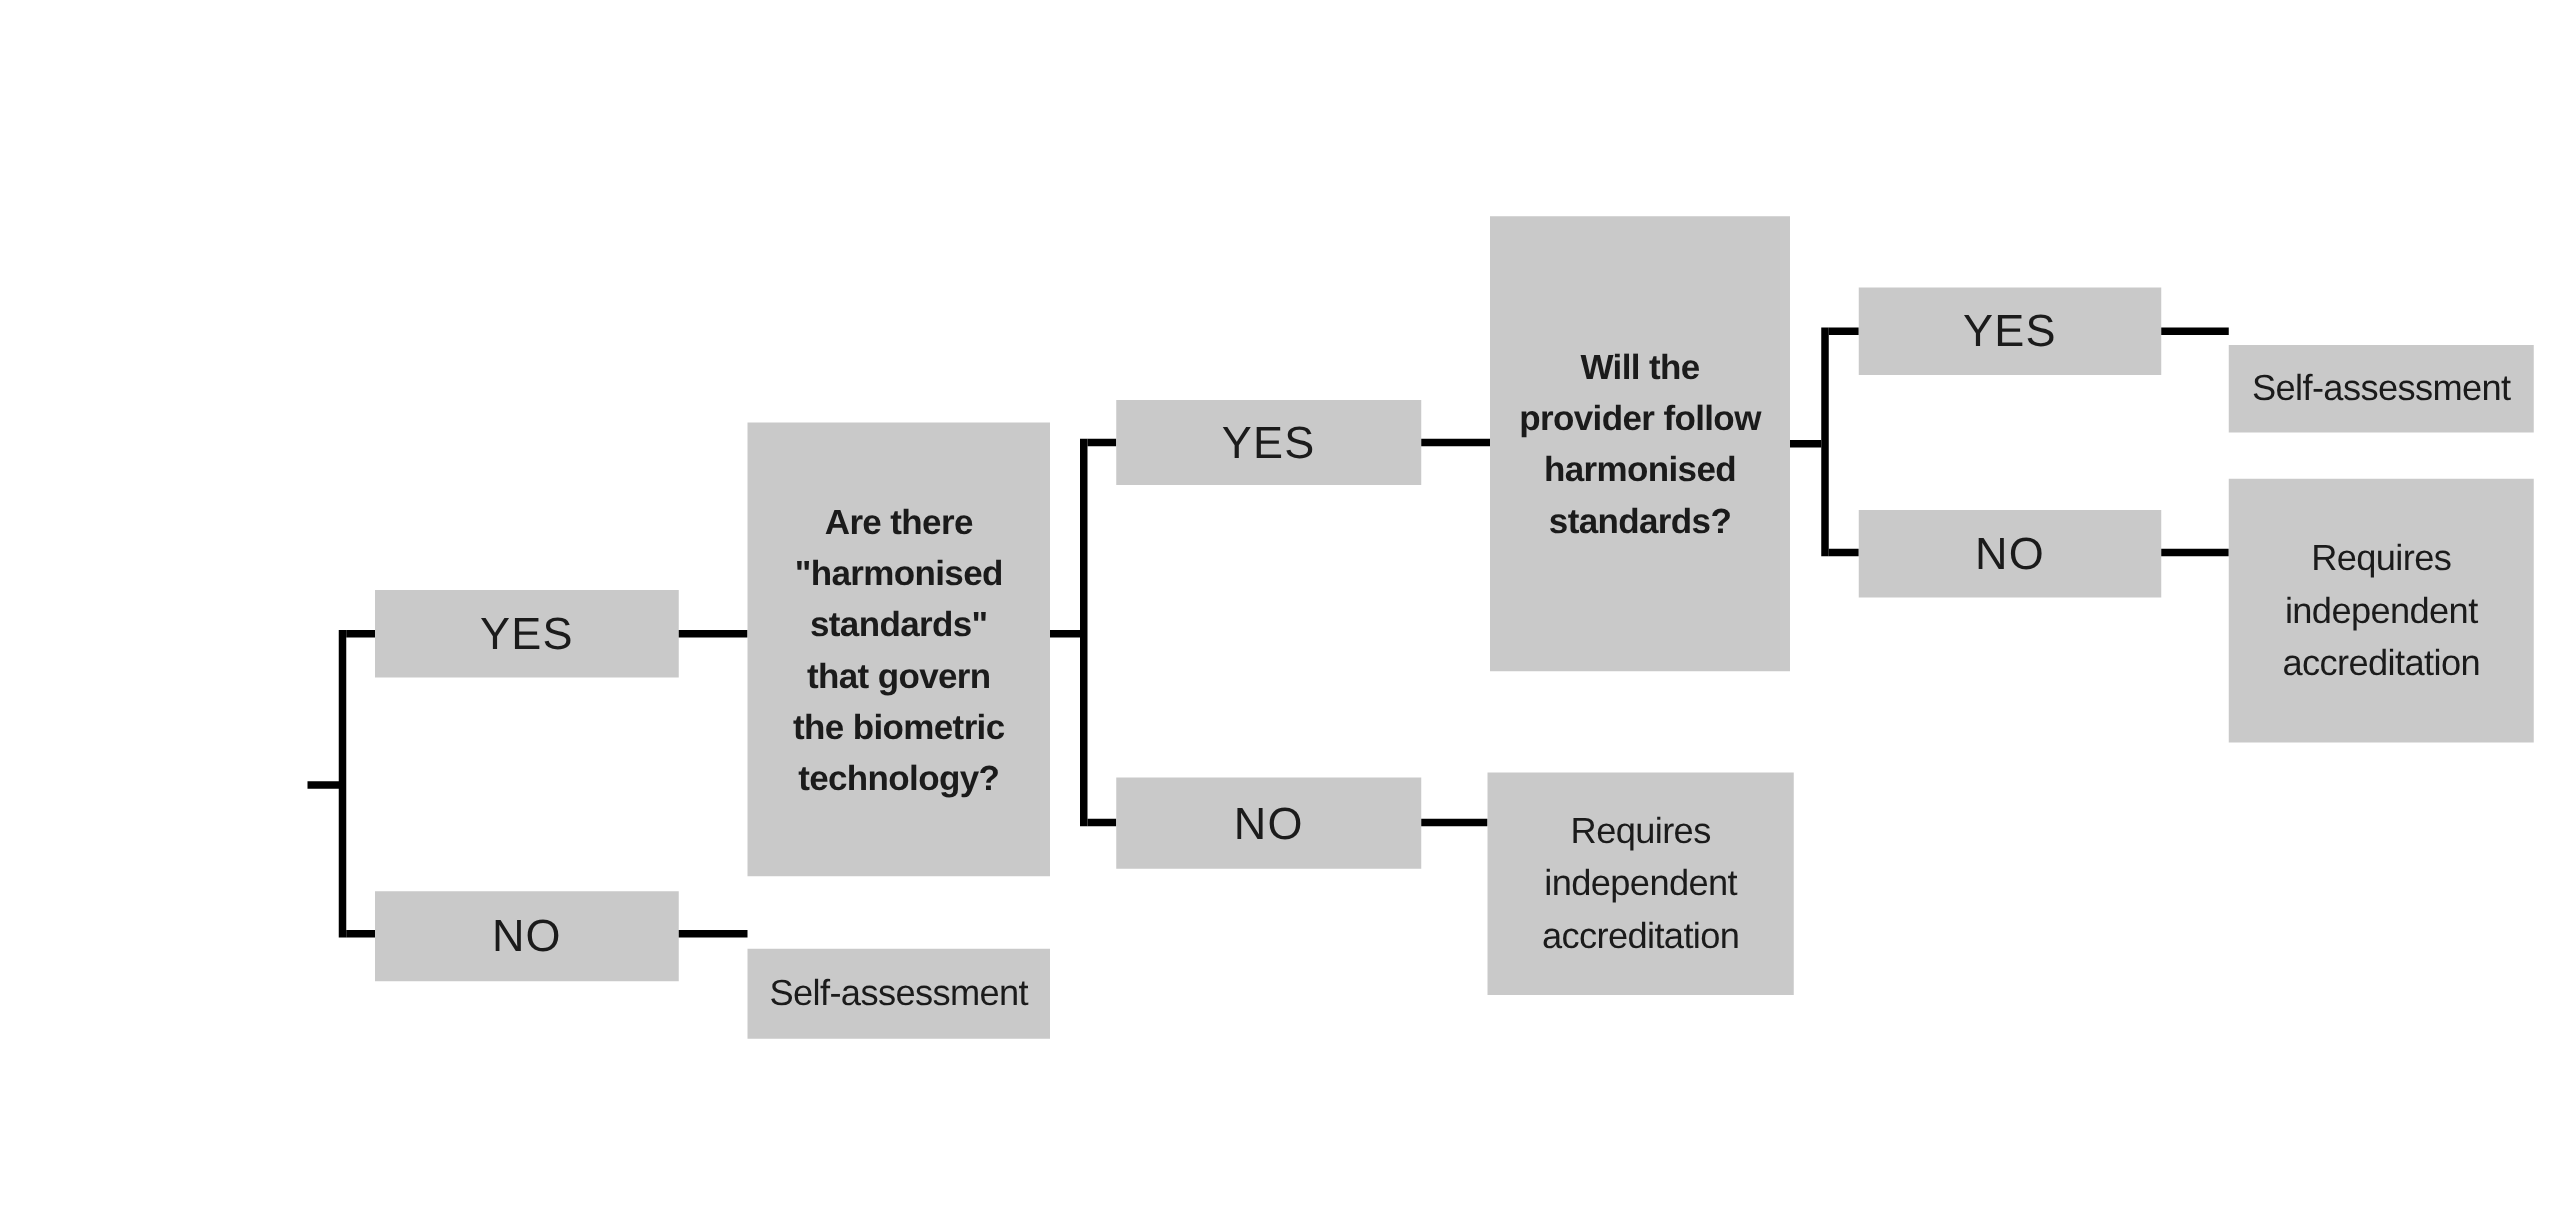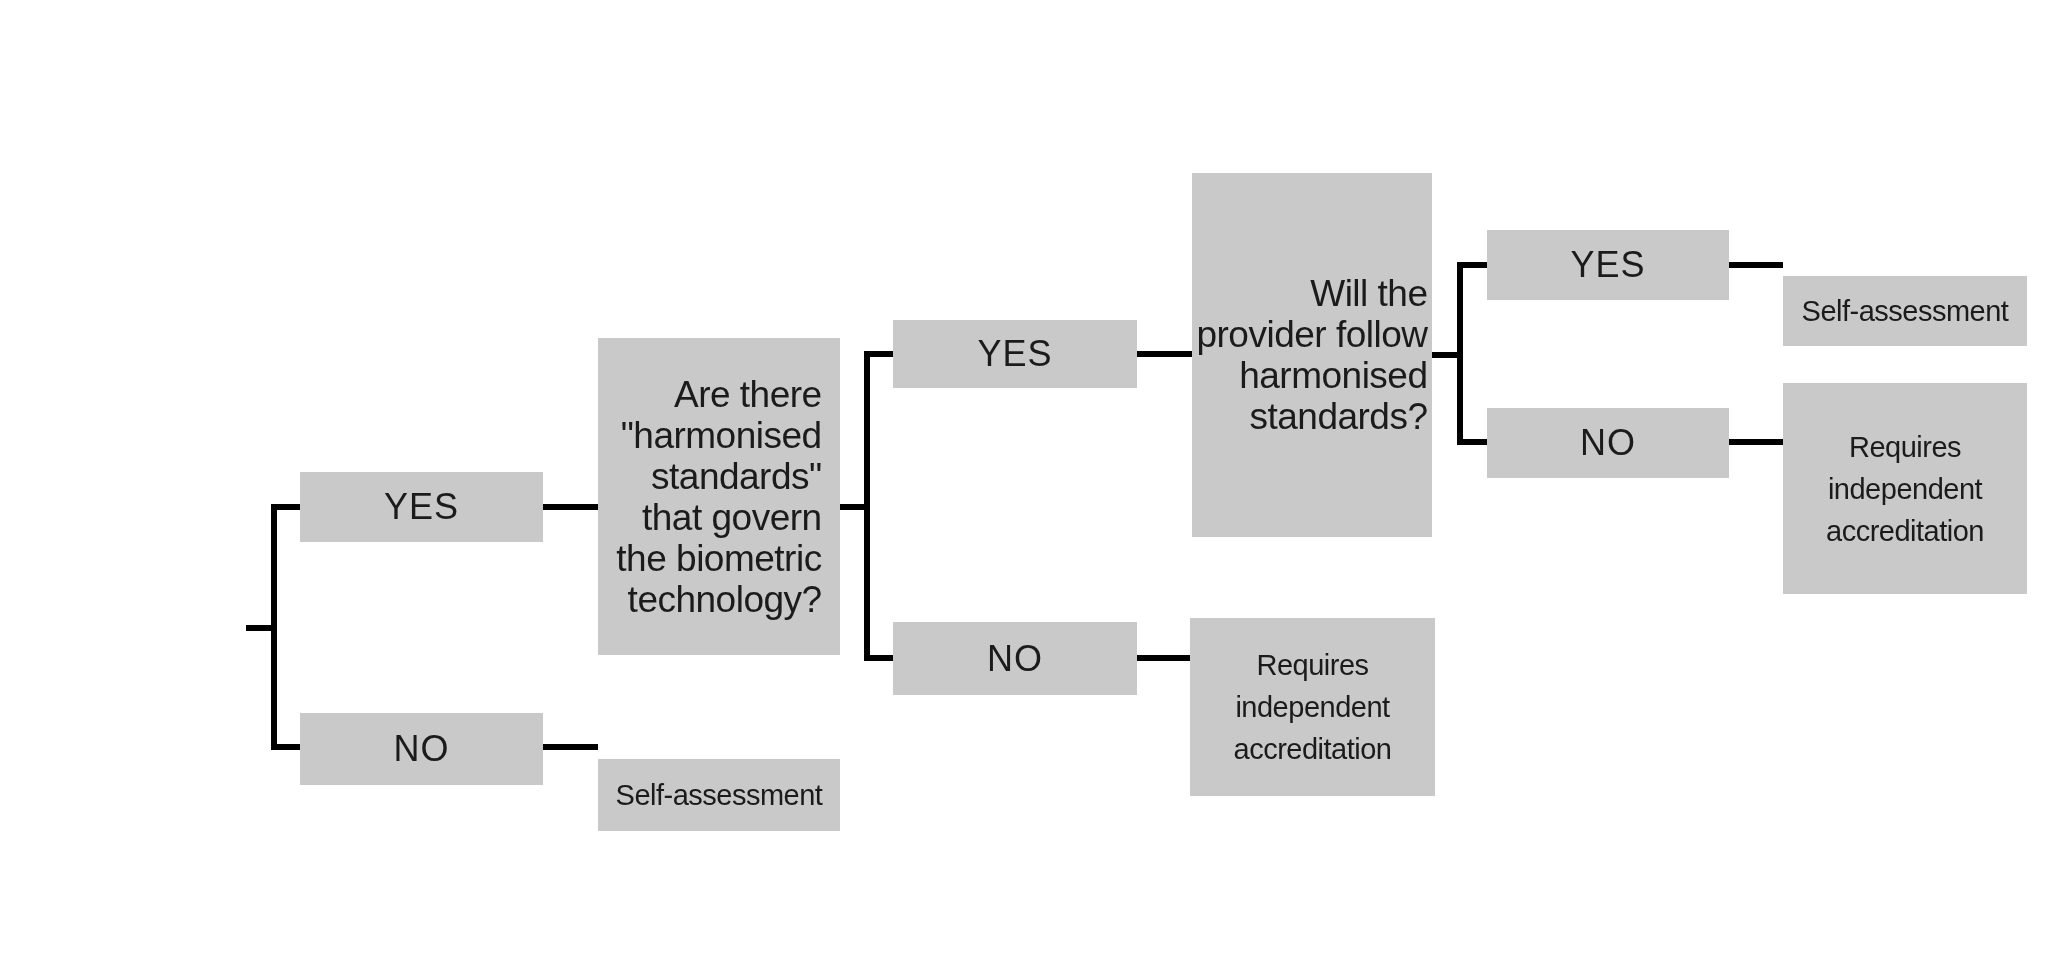--- a/index.html
+++ b/index.html
@@ -19,26 +19,25 @@
   .box {
     position: absolute;
     background: var(--box-fill, #c9c9c9);
     display: flex;
     align-items: center;
     justify-content: center;
     text-align: center;
     box-sizing: border-box;
   }
   .q {
-    font-size: 37px;
+    font-size: 28px;
     line-height: 41px;
-    font-weight: 400;
+    font-weight: 700;
     letter-spacing: -0.5px;
     white-space: pre-line;
-    text-align: right;
   }
   .ans {
     font-size: 36px;
     font-weight: 400;
     letter-spacing: 1px;
   }
   .out {
     font-size: 29px;
     line-height: 42px;
     font-weight: 400;
@@ -61,21 +60,21 @@
   <div class="line" style="left:271px; top:504px; width:6px; height:246px;"></div>
   <div class="line" style="left:277px; top:504px; width:23px; height:6px;"></div>
   <div class="line" style="left:277px; top:744px; width:23px; height:6px;"></div>
 
   <div class="box ans" style="left:300px; top:472px; width:243px; height:70px;">YES</div>
   <div class="box ans" style="left:300px; top:713px; width:243px; height:72px;">NO</div>
 
   <div class="line" style="left:543px; top:504px; width:55px; height:6px;"></div>
   <div class="line" style="left:543px; top:744px; width:55px; height:6px;"></div>
 
-  <div class="box q" style="left:598px; top:338px; width:242px; height:317px;">Are there
+  <div class="box q" style="left:598px; top:338px; width:242px; height:363px;">Are there
 "harmonised
 standards"
 that govern
 the biometric
 technology?</div>
 
   <div class="box out" style="left:598px; top:713px; width:242px; height:72px;">Self-assessment</div>
 
   <div class="line" style="left:840px; top:504px; width:24px; height:6px;"></div>
   <div class="line" style="left:864px; top:351px; width:6px; height:310px;"></div>

